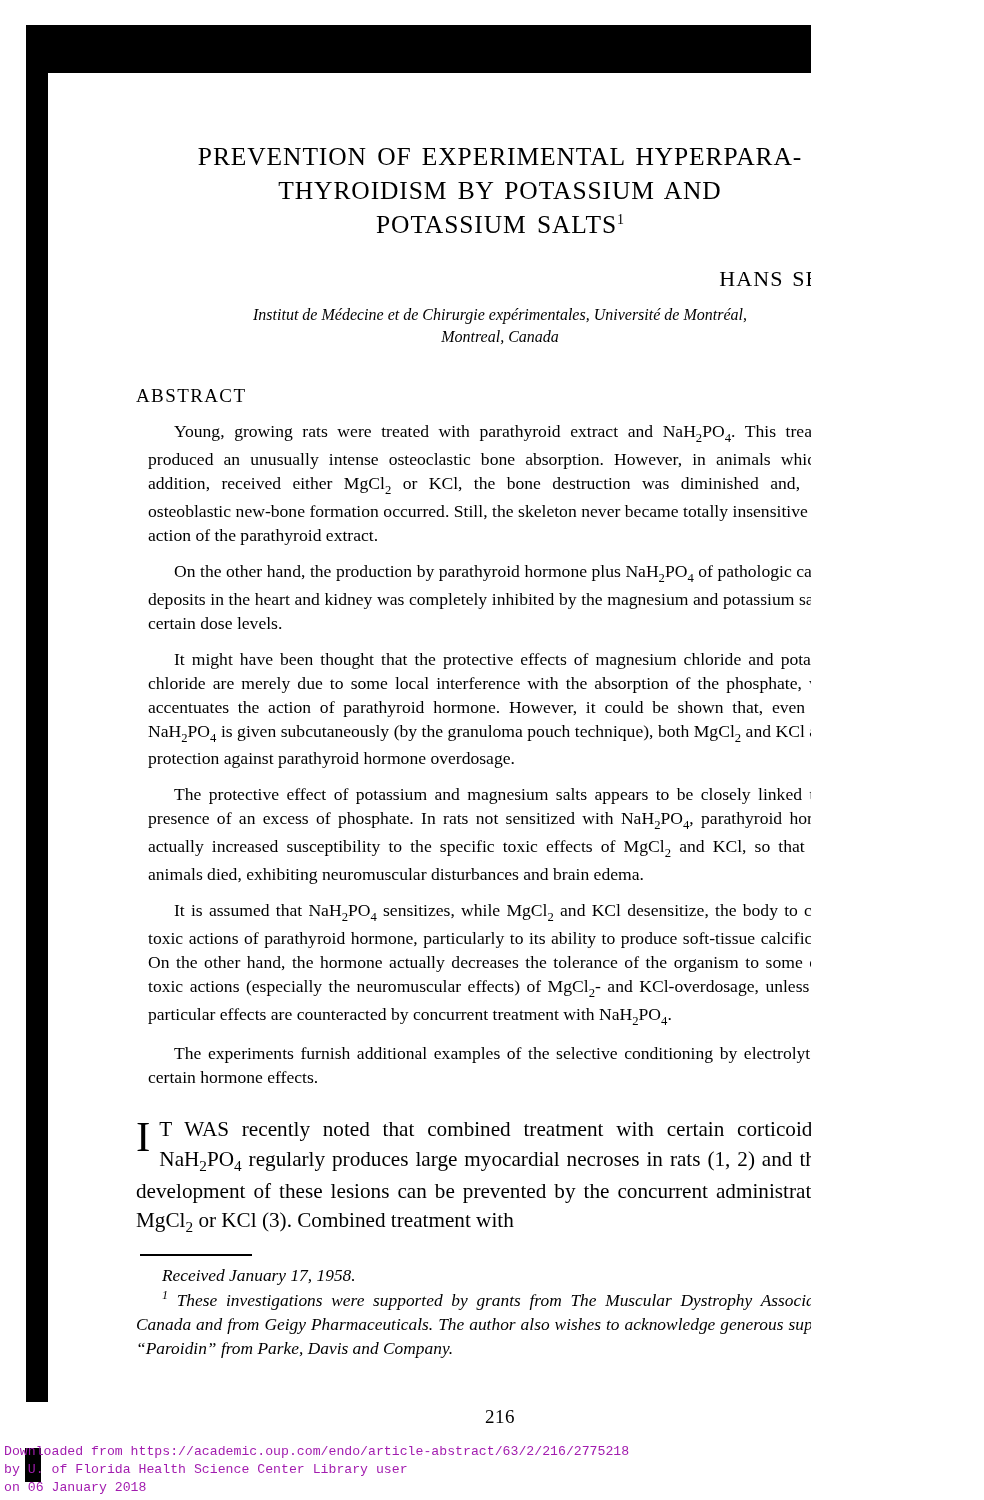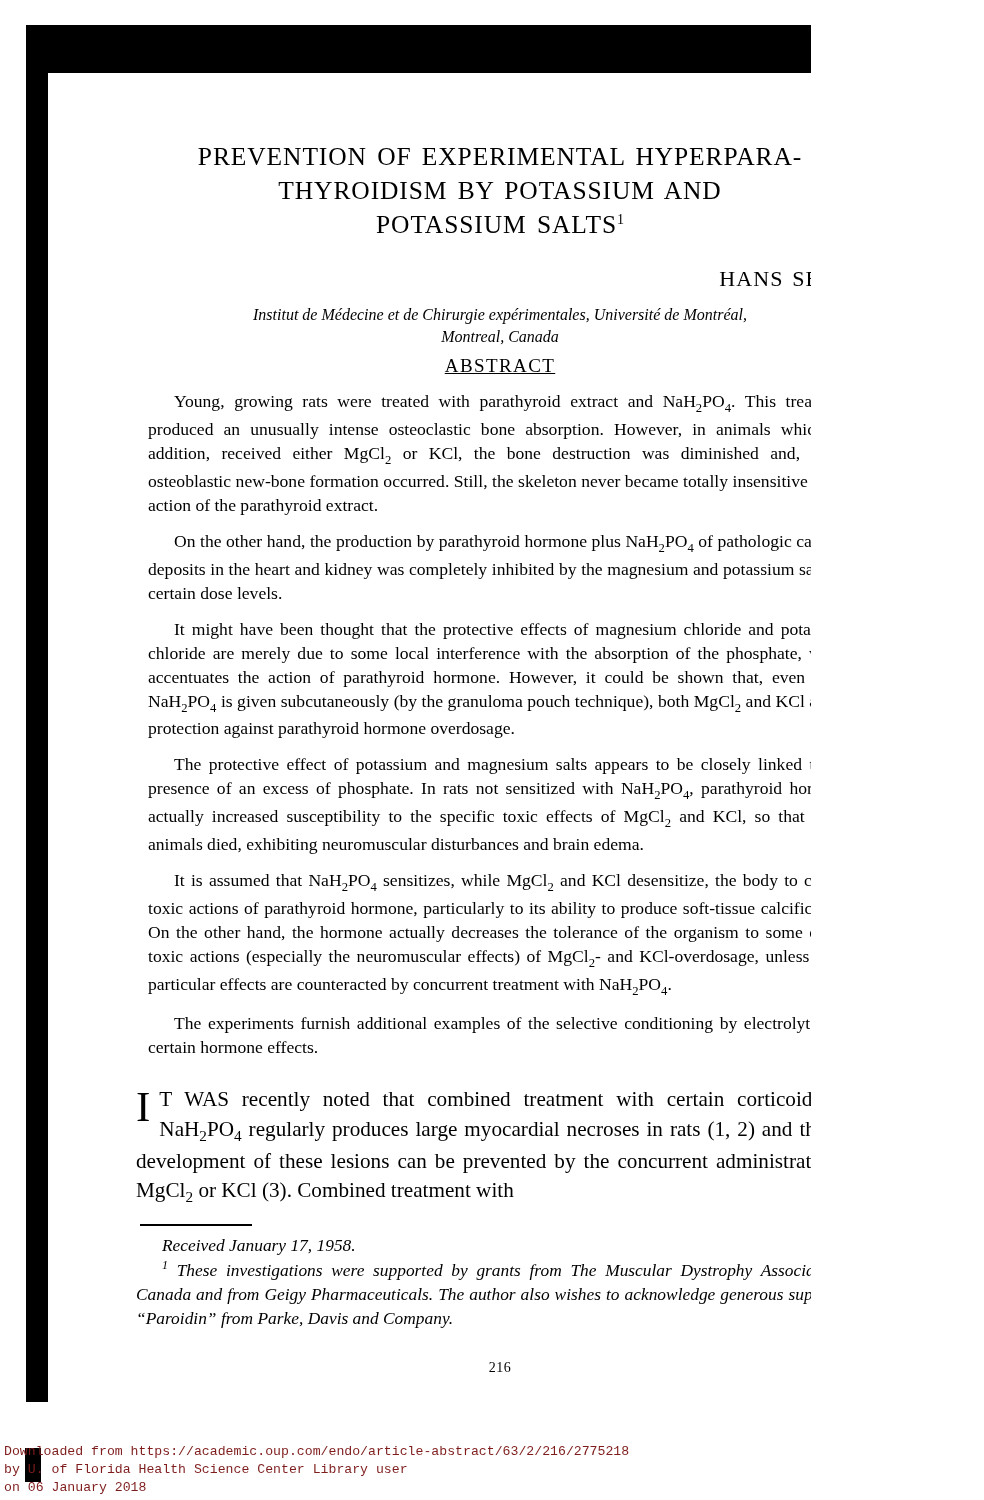--- a/index.html
+++ b/index.html
@@ -63,25 +63,24 @@
 
   .affiliation {
     text-align: center;
     font-style: italic;
     font-size: 16px;
     line-height: 1.42;
     margin-top: 12px;
   }
 
   .abstract-head {
-    text-align: center;
+    text-align: left;
     font-size: 19px;
     letter-spacing: 1.4px;
-    margin-top: 6px;
-    text-decoration: underline;
+    margin-top: 36px;
   }
 
   .abstract {
     margin-top: 8px;
     font-size: 17.6px;
     line-height: 1.365;
     text-align: justify;
     text-align-last: left;
     hyphens: none;
   }
@@ -120,34 +119,34 @@
     line-height: 1.38;
     text-align: justify;
     text-align-last: left;
   }
   .footnotes p { margin: 0; font-style: italic; }
   .fn-indent { text-indent: 26px; }
   .fn-sup { font-size: 12px; vertical-align: super; }
 
   .folio {
     text-align: center;
-    font-size: 14px;
-    margin-top: 30px;
+    font-size: 19px;
+    margin-top: 46px;
     letter-spacing: 0.5px;
   }
 
   
   #stamp {
     position: absolute;
     left: 4px;
     top: 1443px;
     font-family: "Liberation Mono", "DejaVu Sans Mono", monospace;
     font-size: 13.2px;
     line-height: 1.36;
-    color: #7f1d1d;
+    color: #a21caf;
     white-space: pre;
   }
   sub { font-size: 0.72em; vertical-align: sub; }
 </style>
 </head>
 <body>
 
 <div id="page">
 
   <div class="scan-bar" id="bar-top"></div>

